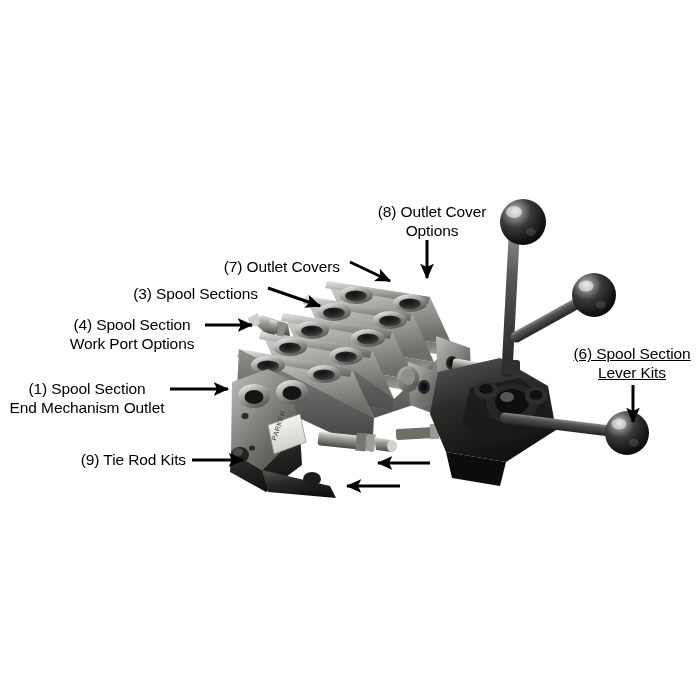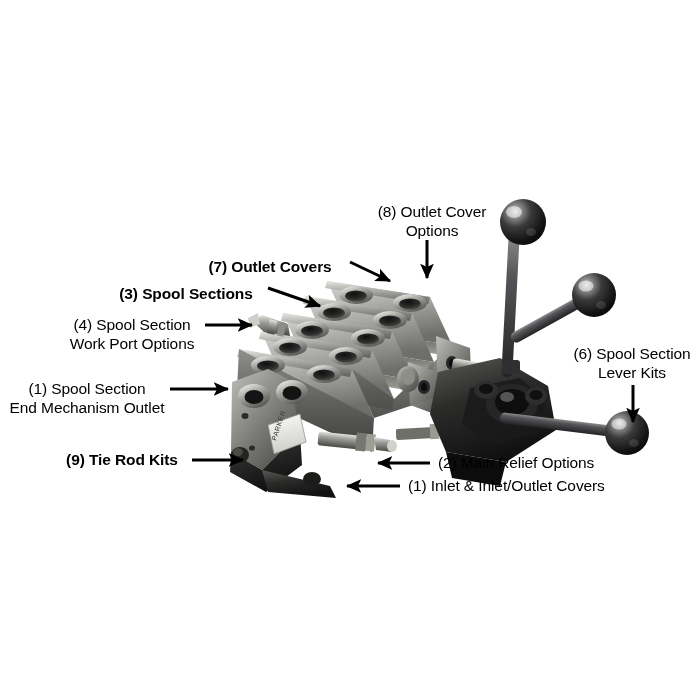--- a/index.html
+++ b/index.html
@@ -20,21 +20,21 @@
   }
   .callout {
     position: absolute;
     font-family: "Liberation Sans", sans-serif;
     font-size: 15.5px;
     line-height: 19px;
     color: #000000;
     white-space: nowrap;
     letter-spacing: -0.1px;
   }
-  .callout.right-align { text-align: center; font-weight: bold; }
+  .callout.right-align { text-align: right; }
   .callout.center-align { text-align: center; }
   .callout.left-align { text-align: left; }
 
   #photo-layer {
     position: absolute;
     left: 0; top: 0;
     width: 700px;
     height: 700px;
     pointer-events: none;
   }
@@ -341,26 +341,20 @@
 
   <div class="callout center-align" style="left:8px; top:379px; width:158px;">
     <div>(1) Spool Section</div>
     <div>End Mechanism Outlet</div>
   </div>
 
   <div class="callout right-align" style="left:58px; top:450px; width:128px;">
     <div>(9) Tie Rod Kits</div>
   </div>
 
-  <div class="callout center-align" style="left:566px; top:344px; width:132px;">
+  <div class="callout center-align" style="left:566px; top:344px; width:132px;text-decoration:underline;">
     <div>(6) Spool Section</div>
     <div>Lever Kits</div>
   </div>
 
-  <div class="callout left-align" style="left:438px; top:453px; width:180px;">
-    <div>(2) Main Relief Options</div>
-  </div>
-
-  <div class="callout left-align" style="left:408px; top:476px; width:240px;">
-    <div>(1) Inlet &amp; Inlet/Outlet Covers</div>
-  </div>
+
 
 </div>
 
 </body></html>

